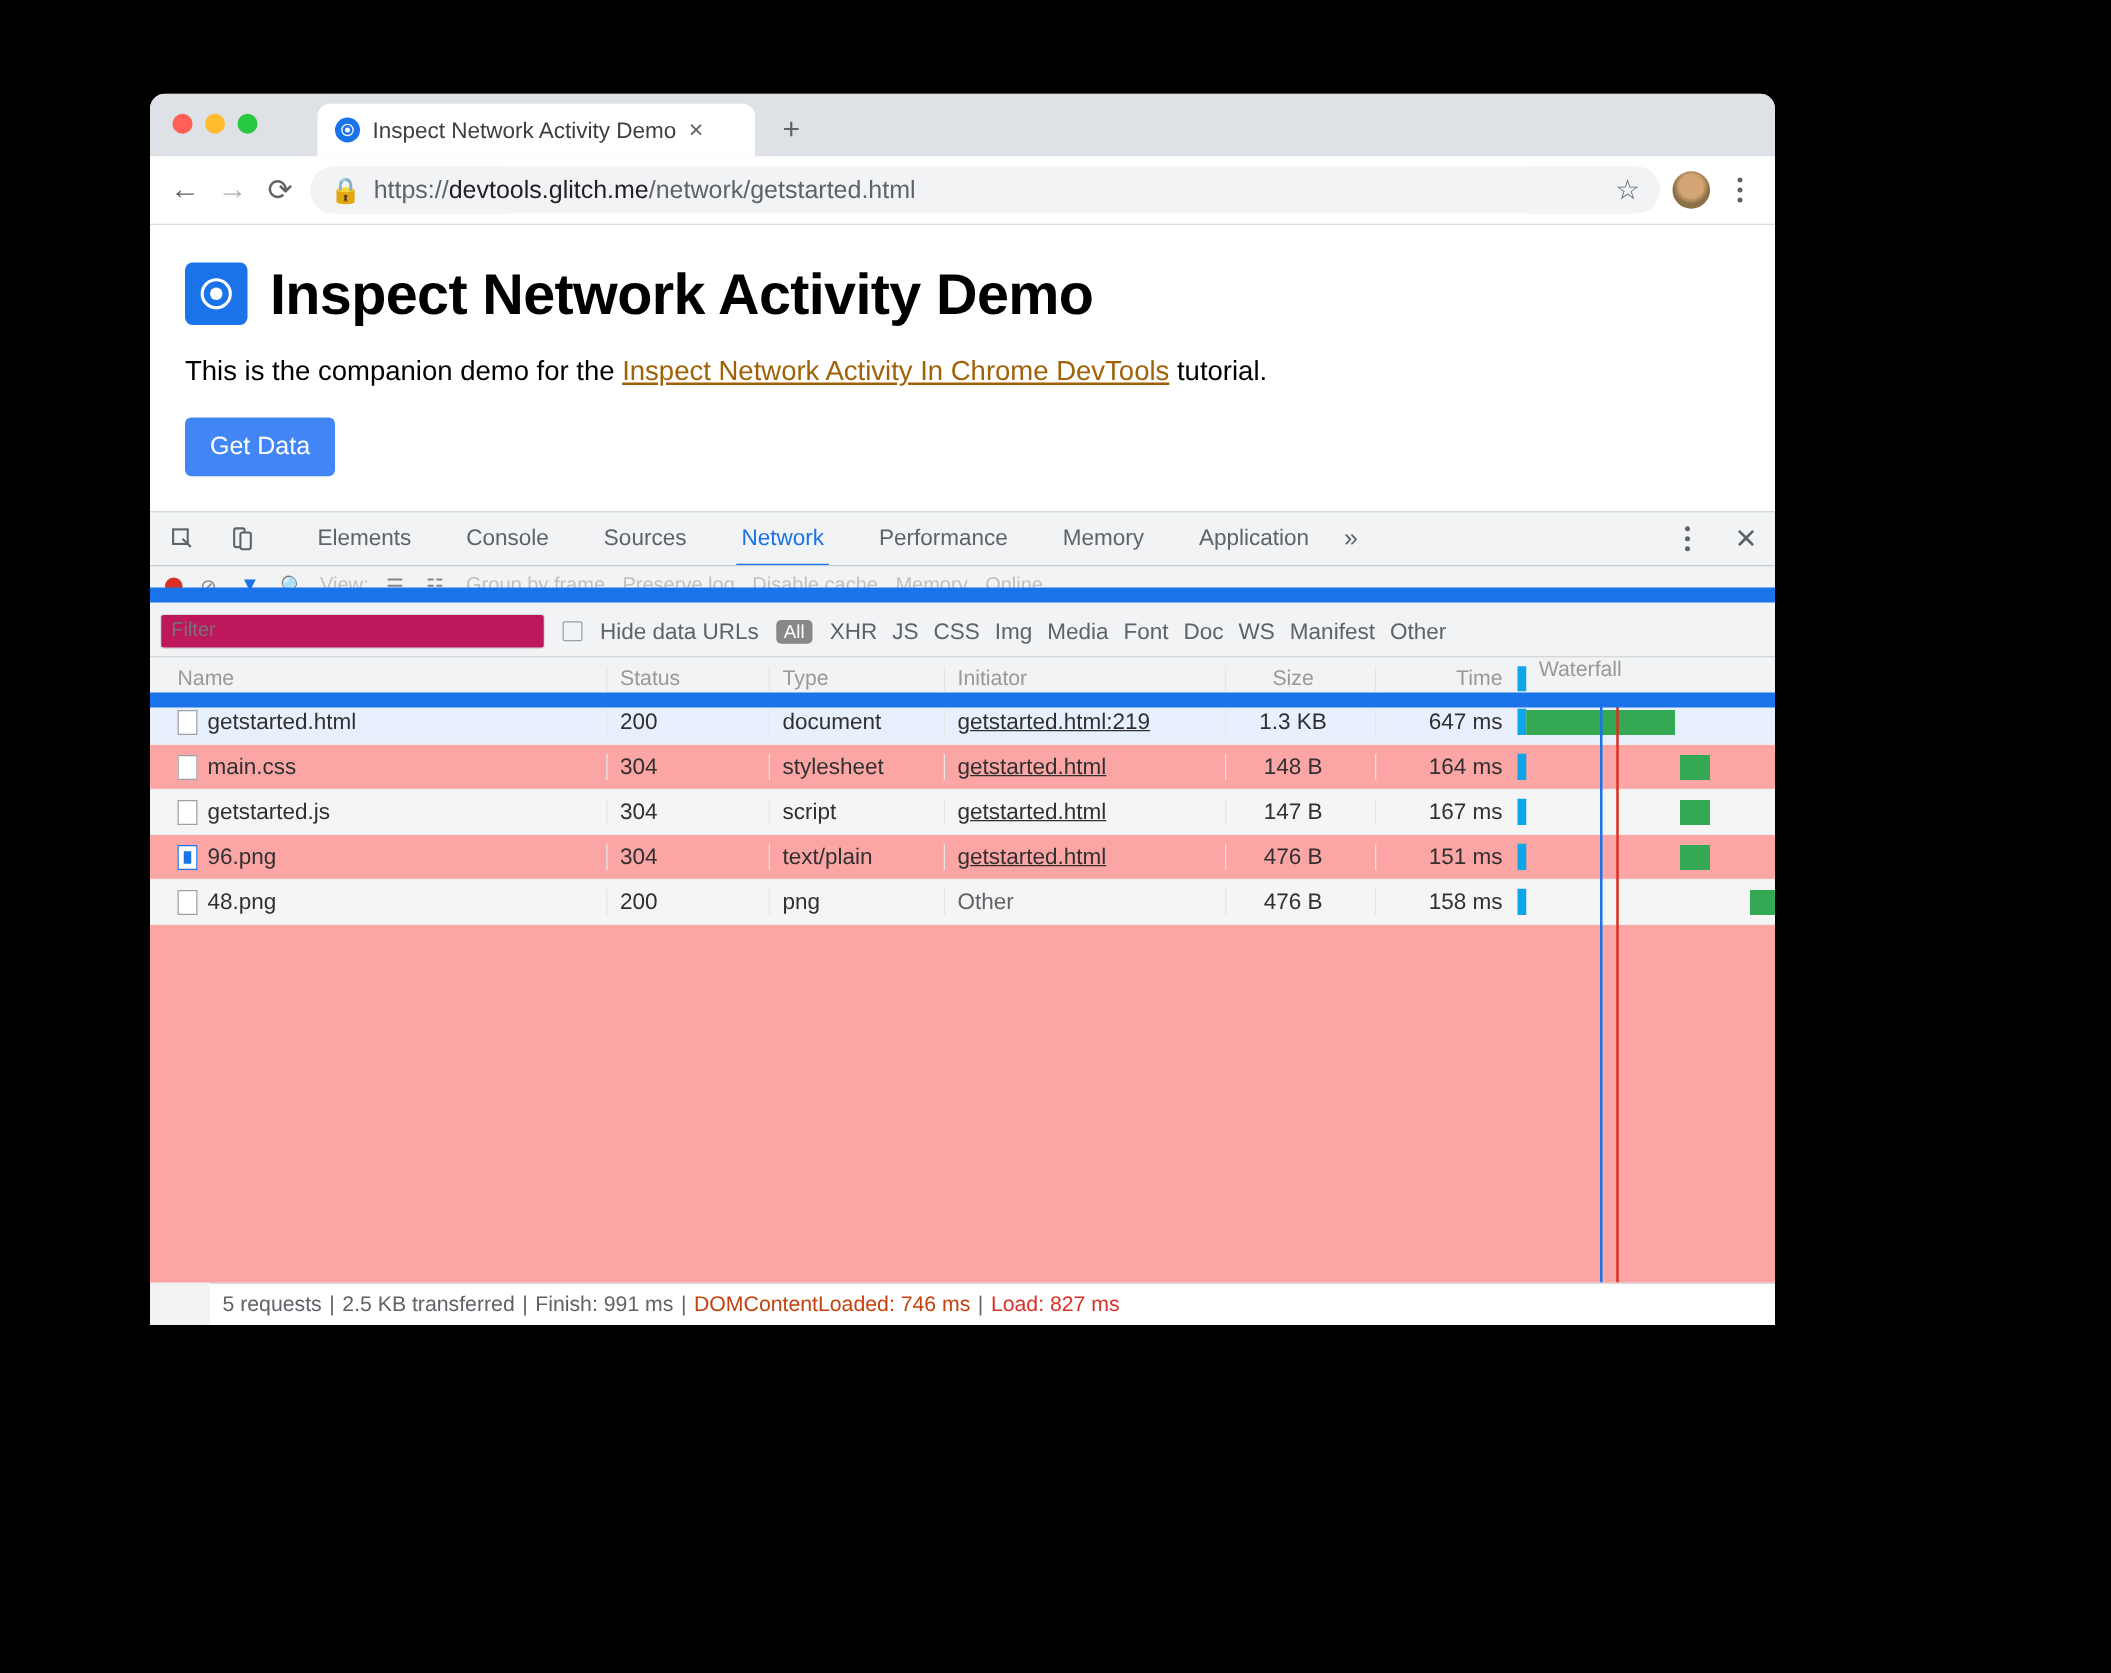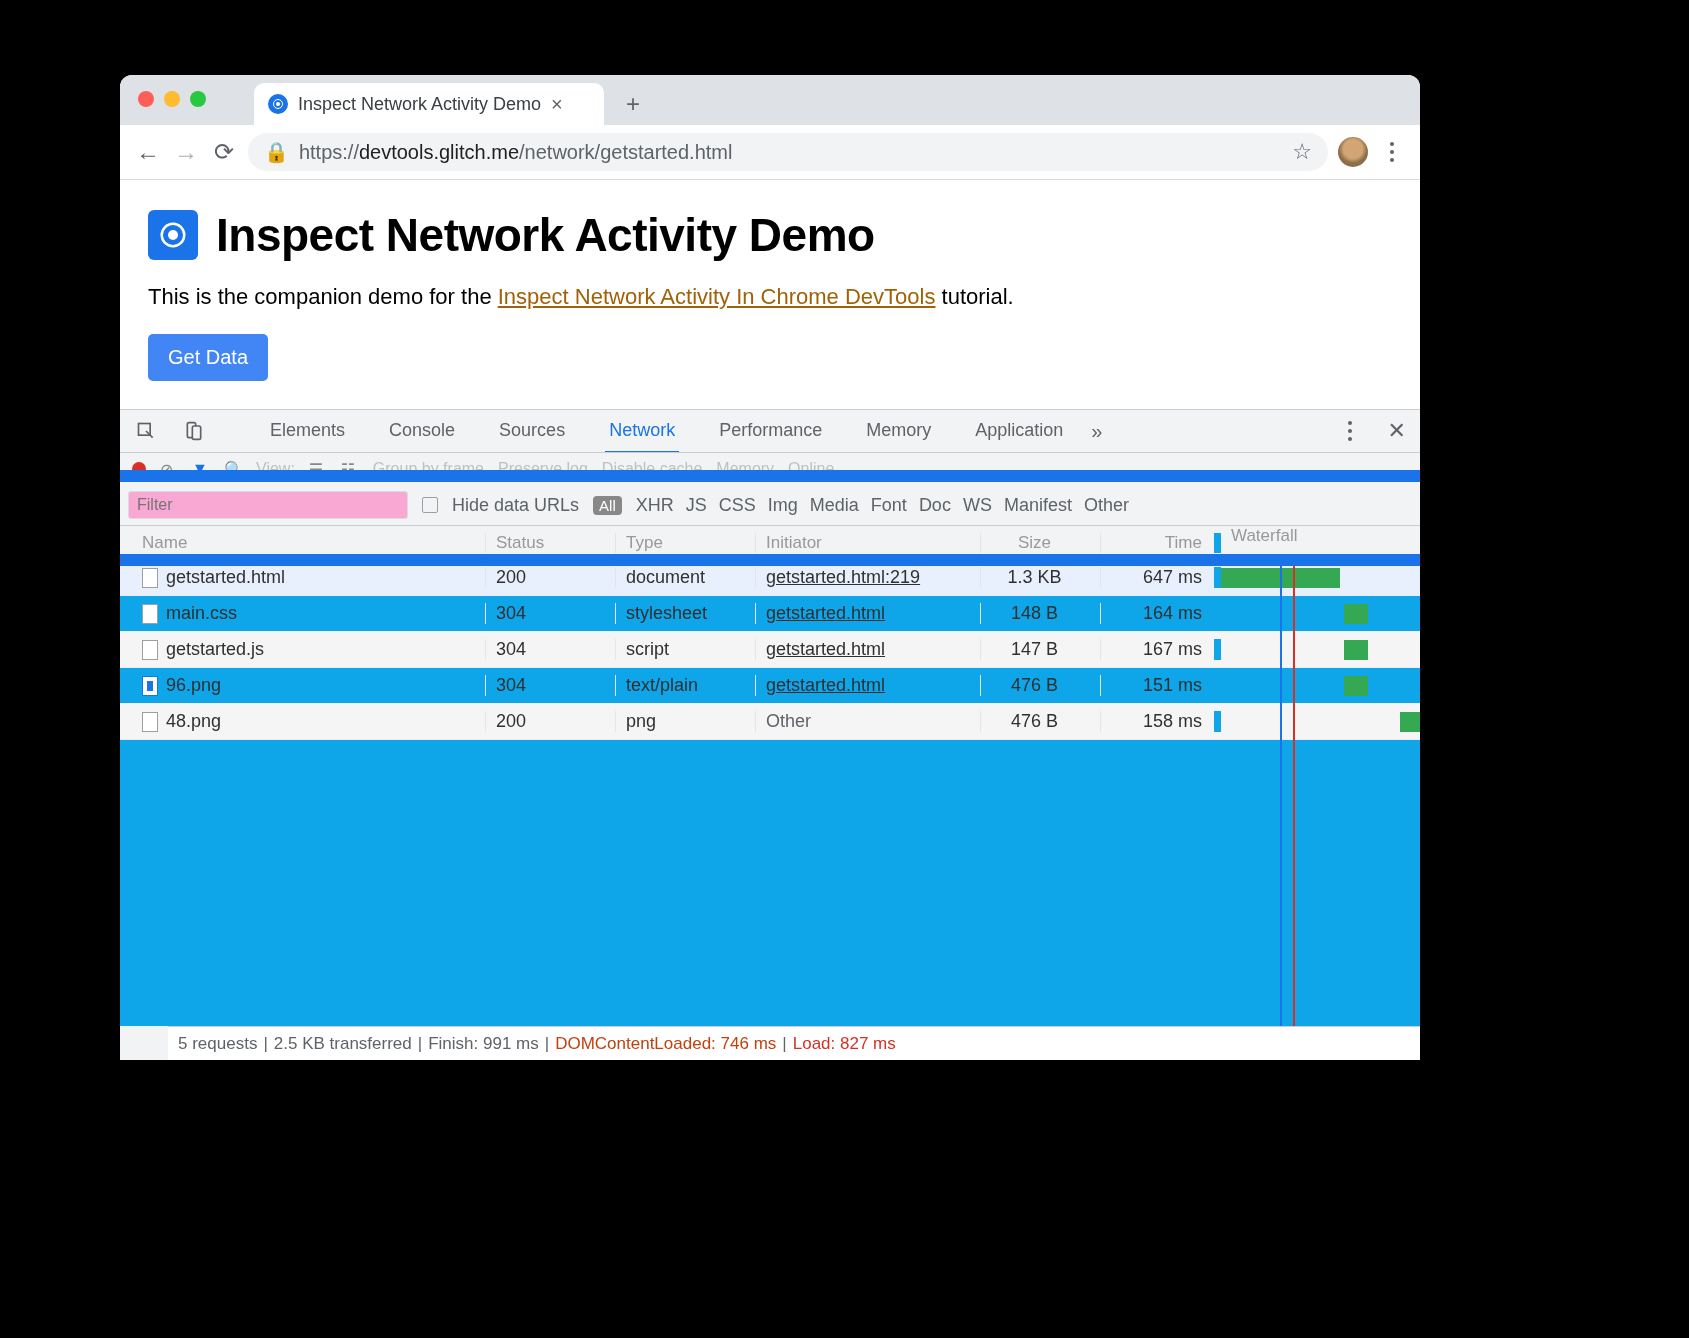--- a/index.html
+++ b/index.html
@@ -86,28 +86,28 @@
   .dt-icon{width:24px;height:24px;display:flex;align-items:center;justify-content:center;}
   .dt-close{font-size:22px;color:#5f6368;}
   
   .highlight-wrap{position:relative;}
   .filterbar{background:#f1f3f4;border-top:1px solid #cacdd1;border-bottom:1px solid #cacdd1;}
   .fb-row1{height:32px;display:flex;align-items:center;padding:0 12px;gap:14px;font-size:16px;color:#999;overflow:hidden;position:relative;}
   .fb-row1 .ghost{color:#bfbfbf;white-space:nowrap;}
   .fb-row1 .rec{width:14px;height:14px;border-radius:50%;background:#d93025;}
   .fb-row1 .ico{width:18px;color:#888;}
   .fb-row2{height:40px;display:flex;align-items:center;padding:0 8px;gap:14px;font-size:18px;color:#5f6368;}
-  .filter-input{width:280px;height:28px;background:#f9a8d4;border:1px solid #dadce0;border-radius:3px;padding:0 8px;font-size:16px;}
+  .filter-input{width:308px;height:28px;background:#be185d;border:1px solid #dadce0;border-radius:3px;padding:0 8px;font-size:16px;}
   .chk{width:16px;height:16px;border:1px solid #9aa0a6;border-radius:2px;}
   .pill{background:#888;color:#fff;border-radius:4px;padding:1px 6px;font-size:15px;}
   .ftypes{display:flex;gap:12px;font-size:18px;color:#5f6368;}
   .thead-row{height:34px;display:flex;align-items:center;font-size:17px;color:#5f6368;background:#f1f3f4;border-bottom:1px solid #cacdd1;}
   .highlight-border{position:absolute;left:-60px;right:-40px;top:18px;bottom:-6px;border:12px solid #1a73e8;border-radius:10px;pointer-events:none;z-index:5;}
   
-  .nettable{flex:1;background:#0ea5e9;overflow:hidden;position:relative;}
+  .nettable{flex:1;background:#fca5a5;overflow:hidden;position:relative;}
   .row{height:36px;display:flex;align-items:center;font-size:18px;color:#303030;border-bottom:1px solid #eee;}
   .row.odd{background:#f5f5f5;}
   .row.sel{background:#e8f0fe;}
   .c-name{width:366px;padding-left:22px;display:flex;align-items:center;gap:8px;border-right:1px solid #e5e5e5;}
   .c-status{width:130px;padding-left:10px;border-right:1px solid #e5e5e5;}
   .c-type{width:140px;padding-left:10px;border-right:1px solid #e5e5e5;}
   .c-init{width:225px;padding-left:10px;border-right:1px solid #e5e5e5;color:#303030;text-decoration:underline;cursor:pointer;}
   .c-size{width:120px;text-align:center;padding-right:12px;border-right:1px solid #e5e5e5;}
   .c-time{width:120px;text-align:right;padding-right:12px;border-right:7px solid #0ea5e9;}
   .c-wf{flex:1;position:relative;height:100%;}
@@ -195,21 +195,21 @@
             <rect x="3" y="3" width="14" height="14" fill="none" stroke="#5f6368" stroke-width="2"></rect>
             <path d="M12 12 L20 20" stroke="#5f6368" stroke-width="2"></path>
           </svg>
       </div>
       <div class="dt-icon">
         <svg viewBox="0 0 24 24" width="20" height="20">
             <rect x="4" y="2" width="10" height="18" rx="2" fill="none" stroke="#5f6368" stroke-width="2"></rect>
             <rect x="10" y="6" width="10" height="16" rx="2" fill="#f1f3f4" stroke="#5f6368" stroke-width="2"></rect>
           </svg>
       </div>
-      <div id="dt-tabs-container" style="display:flex;gap:36px;margin-left:36px;">
+      <div id="dt-tabs-container" style="display:flex;gap:36px;margin-left:20px;">
           <span class="t">Elements</span>
           <span class="t">Console</span>
           <span class="t">Sources</span>
           <span class="t active">Network</span>
           <span class="t">Performance</span>
           <span class="t">Memory</span>
           <span class="t">Application</span>
         </div>
       <span style="color:#5f6368;font-size:20px;">»</span>
       <div class="spacer"></div>

